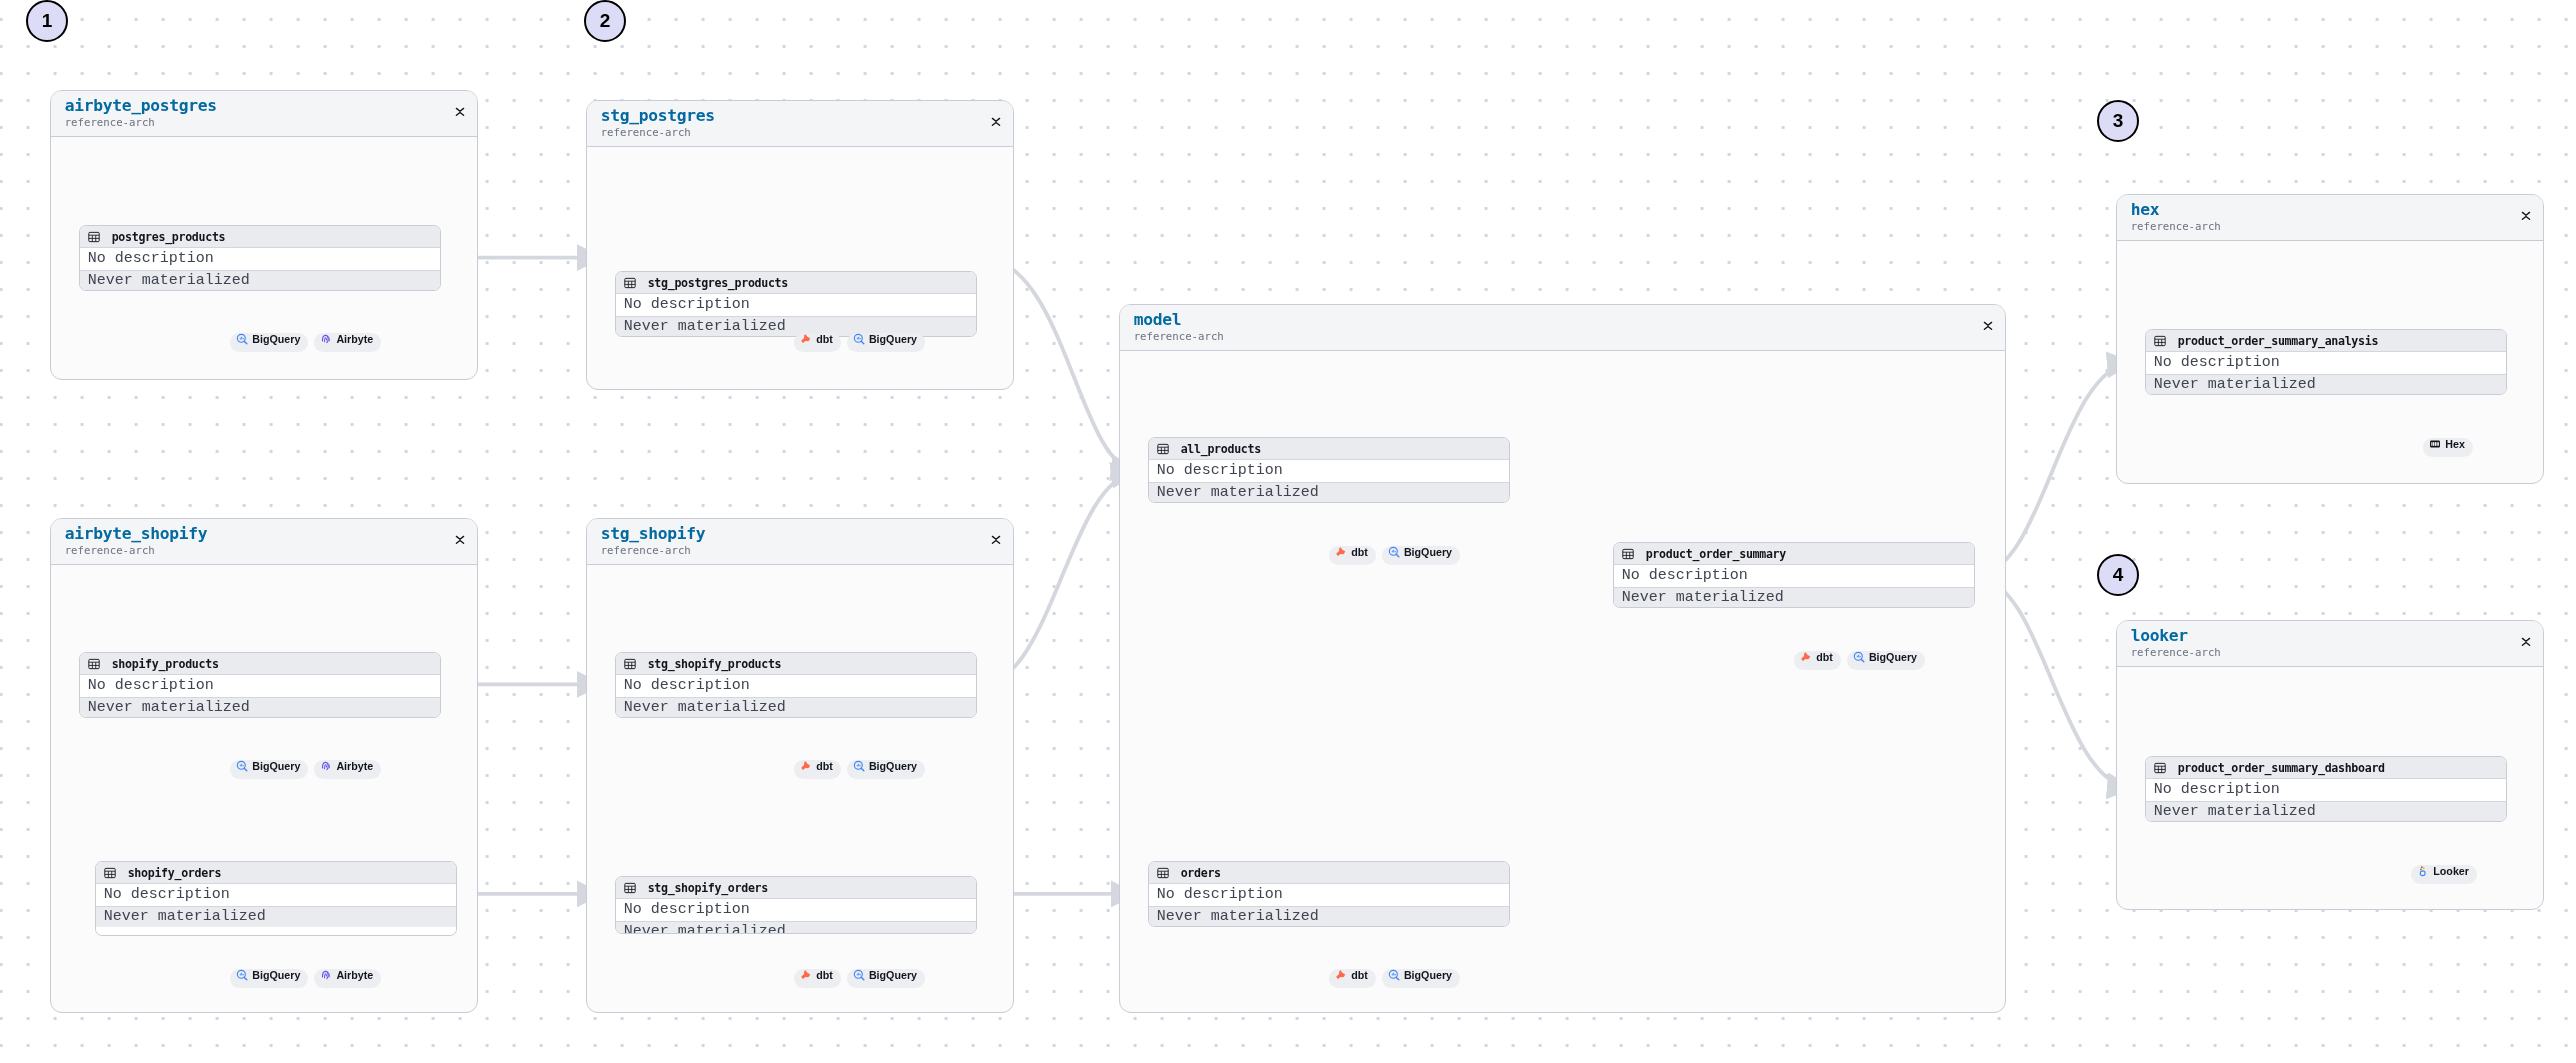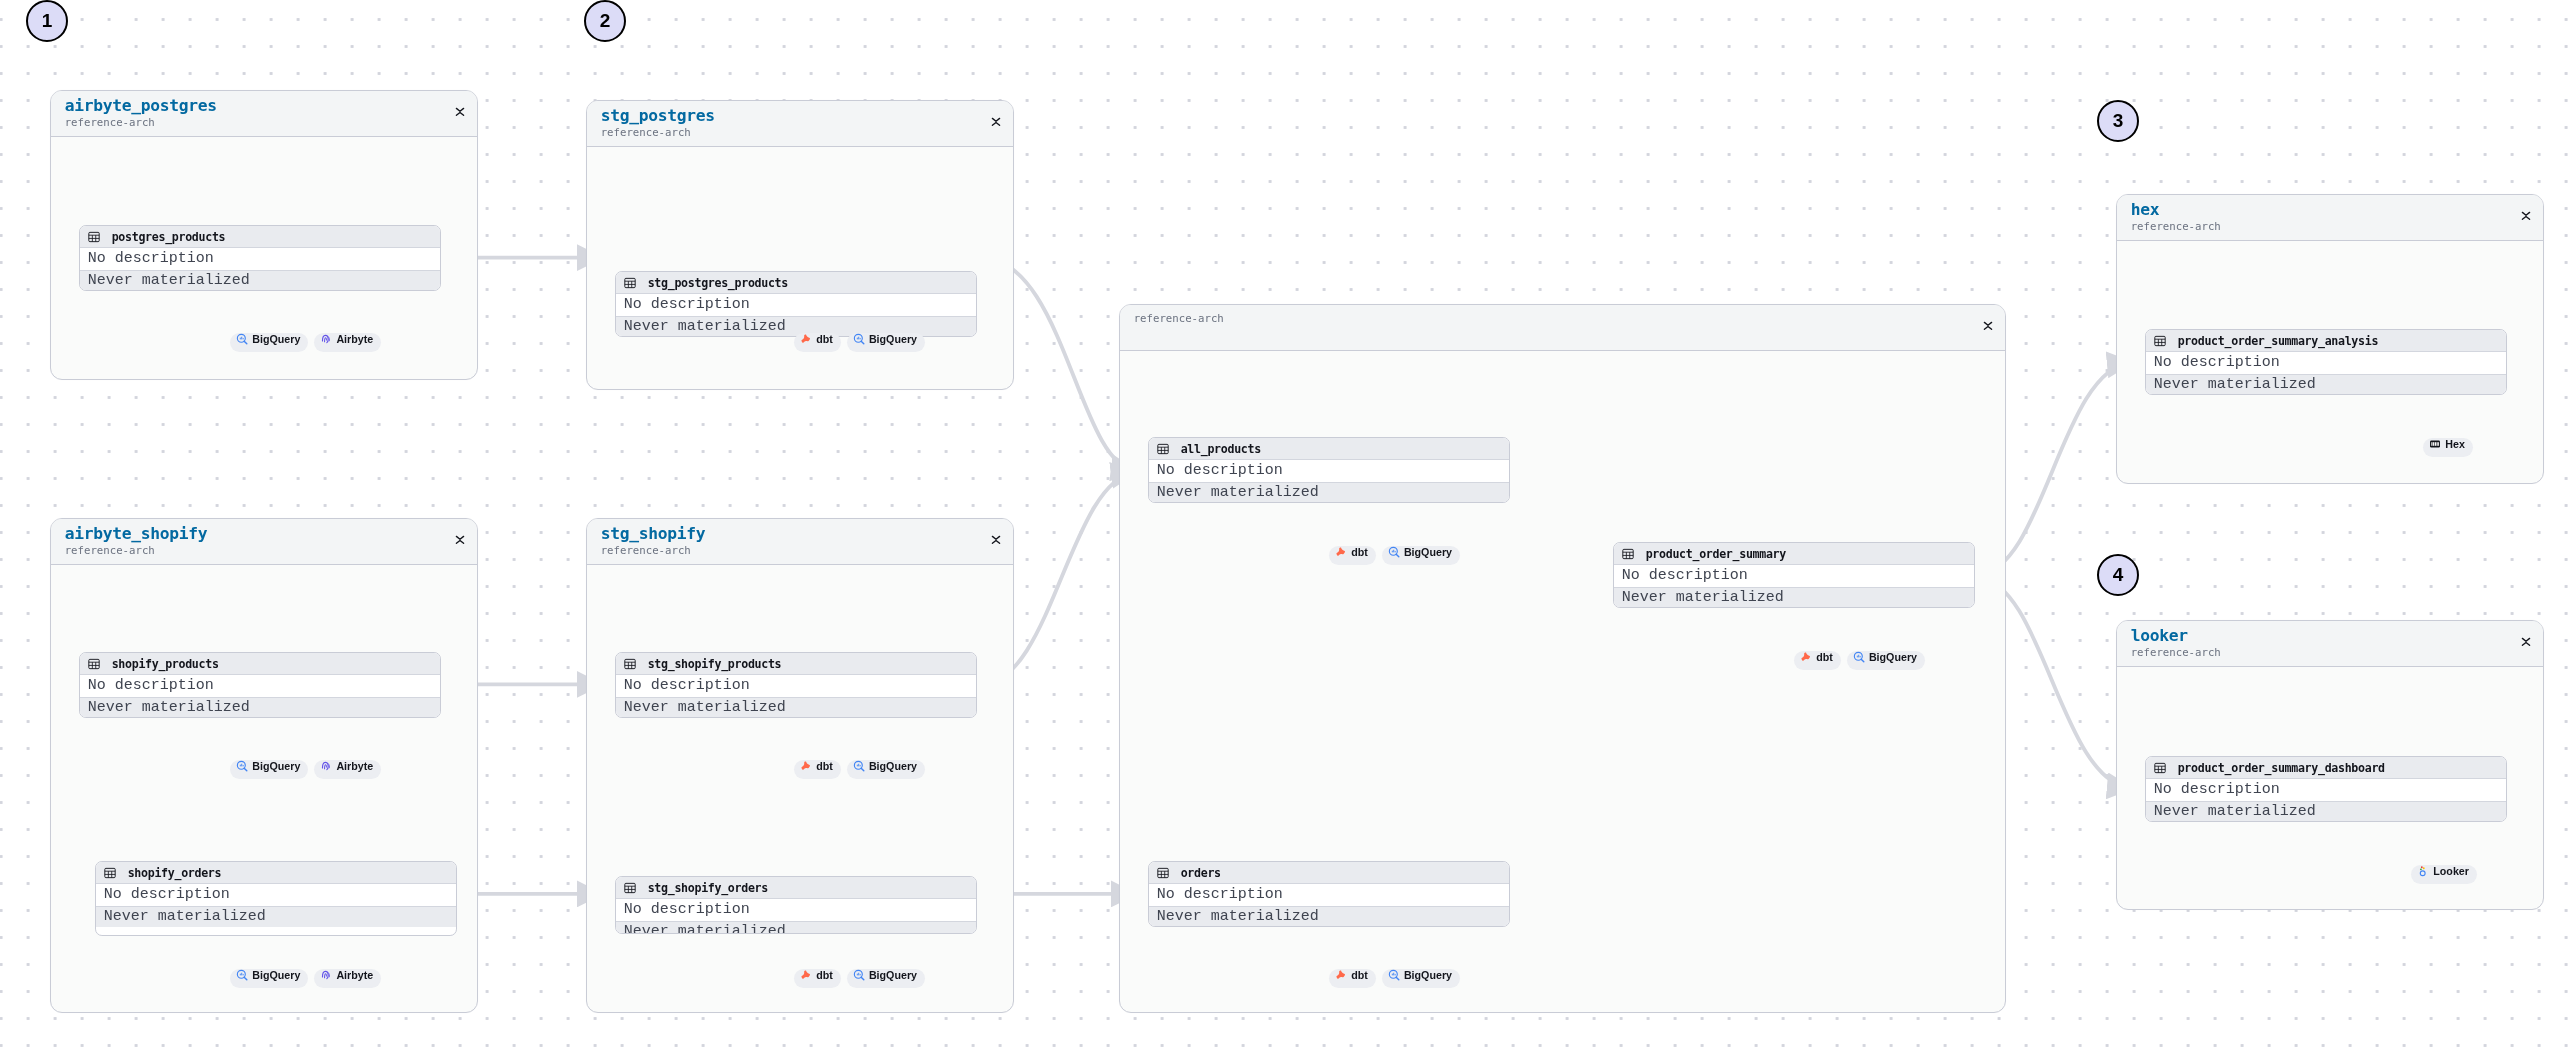--- a/index.html
+++ b/index.html
@@ -231,20 +231,21 @@
           <div class="collapse-icon">
             <svg class="" viewBox="0 0 16 16" width="12" height="13.7">
               <path d="M3.2 3.4 L8 7.2 L12.8 3.4" fill="none" stroke="#13151c" stroke-width="1.8" stroke-linecap="round" stroke-linejoin="round"></path>
               <path d="M3.2 12.6 L8 8.8 L12.8 12.6" fill="none" stroke="#13151c" stroke-width="1.8" stroke-linecap="round" stroke-linejoin="round"></path>
             </svg>
           </div>
         </div>
       </div>
       <div class="group" style="left: 1119px; top: 304px; width: 887px; height: 709px;">
         <div class="group-header">
+          <div class="group-title">model</div>
           <div class="group-subtitle">reference-arch</div>
           <div class="collapse-icon">
             <svg class="" viewBox="0 0 16 16" width="12" height="13.7">
               <path d="M3.2 3.4 L8 7.2 L12.8 3.4" fill="none" stroke="#13151c" stroke-width="1.8" stroke-linecap="round" stroke-linejoin="round"></path>
               <path d="M3.2 12.6 L8 8.8 L12.8 12.6" fill="none" stroke="#13151c" stroke-width="1.8" stroke-linecap="round" stroke-linejoin="round"></path>
             </svg>
           </div>
         </div>
       </div>
       <div class="group" style="left: 2116px; top: 194px; width: 428px; height: 290px;">

